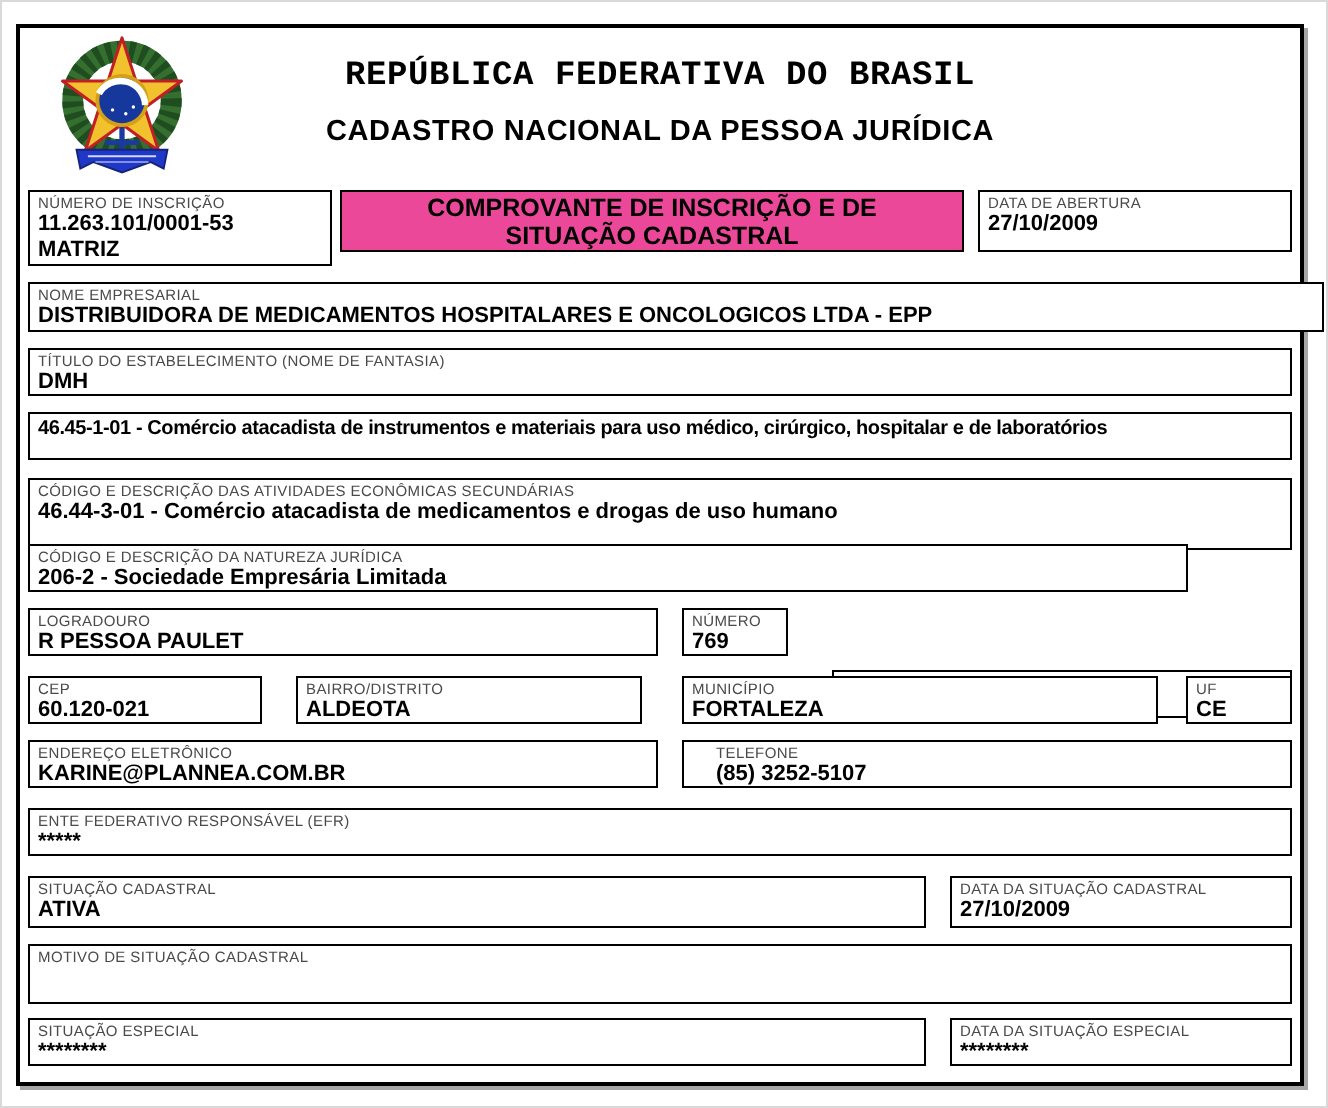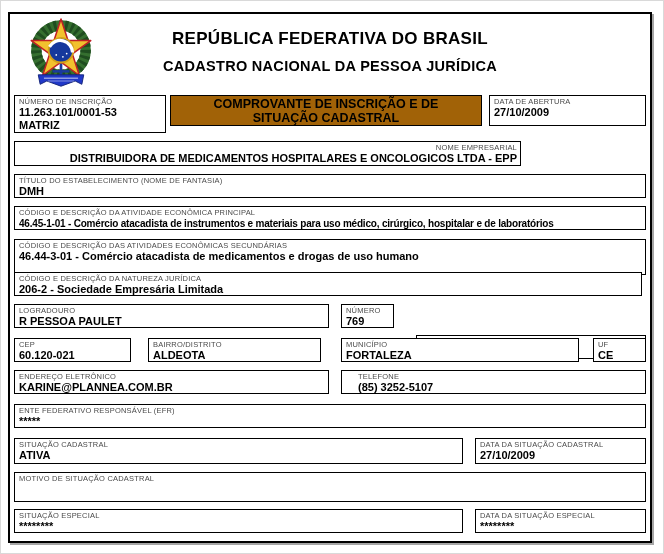--- a/index.html
+++ b/index.html
@@ -9,42 +9,42 @@
     position:relative; width:664px; height:554px; background:#fff;
     border:1px solid #d9d9d9; overflow:hidden;
   }
   .page {
     position:absolute; left:7px; top:11px; width:644px; height:531px;
     background:#fff; border:2px solid #000;
     box-shadow:2px 2px 0 rgba(0,0,0,0.35);
   }
   .title1 {
     position:absolute; left:0; top:15px; width:100%; text-align:center;
-    font-size:17px; font-weight:bold; color:#000; letter-spacing:0.3px;
+    font-size:17px; font-weight:bold; color:#000; letter-spacing:0.3px;font-family:Liberation Mono, monospace;
   }
   .title2 {
     position:absolute; left:0; top:44px; width:100%; text-align:center;
     font-size:14.5px; font-weight:bold; color:#000; letter-spacing:0.3px;
   }
   .emblem { position:absolute; left:15px; top:2px; width:72px; height:76px; }
   .box {
     position:absolute; border:1px solid #000; background:#fff;
     padding:1px 3px 0 4px; overflow:hidden;
   }
   .lbl {
     font-size:7.5px; line-height:9px; color:#4a4a4a; letter-spacing:0.2px;
     white-space:nowrap;
   }
   .val {
     font-size:11px; line-height:13px; font-weight:bold; color:#000;
     white-space:nowrap;
   }
   .val.long { font-size:10px; letter-spacing:-0.2px; }
   .heading-box {
-    position:absolute; border:1px solid #000; background:#a16207;
+    position:absolute; border:1px solid #000; background:#ec4899;
     display:flex; align-items:center; justify-content:center; text-align:center;
   }
   .heading-box .heading {
     font-size:12.5px; line-height:14px; font-weight:bold; color:#000; padding:0 14px;
   }
 </style>
 </head>
 <body>
 
 <div class="screen">
@@ -74,41 +74,40 @@
       <div class="val">MATRIZ</div>
     </div>
     <div class="heading-box" style="left:160px; top:81px; width:312px; height:31px;">
       <div class="heading">COMPROVANTE DE INSCRIÇÃO E DE SITUAÇÃO CADASTRAL</div>
     </div>
     <div class="box" style="left:479px; top:81px; width:157px; height:31px;">
       <div class="lbl">DATA DE ABERTURA</div>
       <div class="val">27/10/2009</div>
     </div>
 
-    <div class="box" style="left:4px; top:127px; width:507px; height:25px;text-align:right;">
+    <div class="box" style="left:4px; top:127px; width:648px; height:25px;">
       <div class="lbl">NOME EMPRESARIAL</div>
       <div class="val">DISTRIBUIDORA DE MEDICAMENTOS HOSPITALARES E ONCOLOGICOS LTDA - EPP</div>
     </div>
 
     <div class="box" style="left:4px; top:160px; width:632px; height:24px;">
       <div class="lbl">TÍTULO DO ESTABELECIMENTO (NOME DE FANTASIA)</div>
       <div class="val">DMH</div>
     </div>
 
     <div class="box" style="left:4px; top:192px; width:632px; height:24px;">
-      <div class="lbl">CÓDIGO E DESCRIÇÃO DA ATIVIDADE ECONÔMICA PRINCIPAL</div>
       <div class="val long">46.45-1-01 - Comércio atacadista de instrumentos e materiais para uso médico, cirúrgico, hospitalar e de laboratórios</div>
     </div>
 
     <div class="box" style="left:4px; top:225px; width:632px; height:36px;">
       <div class="lbl">CÓDIGO E DESCRIÇÃO DAS ATIVIDADES ECONÔMICAS SECUNDÁRIAS</div>
       <div class="val">46.44-3-01 - Comércio atacadista de medicamentos e drogas de uso humano</div>
     </div>
 
-    <div class="box" style="left:4px; top:258px; width:628px; height:24px;">
+    <div class="box" style="left:4px; top:258px; width:580px; height:24px;">
       <div class="lbl">CÓDIGO E DESCRIÇÃO DA NATUREZA JURÍDICA</div>
       <div class="val">206-2 - Sociedade Empresária Limitada</div>
     </div>
 
     <div class="box" style="left:4px; top:290px; width:315px; height:24px;">
       <div class="lbl">LOGRADOURO</div>
       <div class="val">R PESSOA PAULET</div>
     </div>
     <div class="box" style="left:331px; top:290px; width:53px; height:24px;">
       <div class="lbl">NÚMERO</div>

